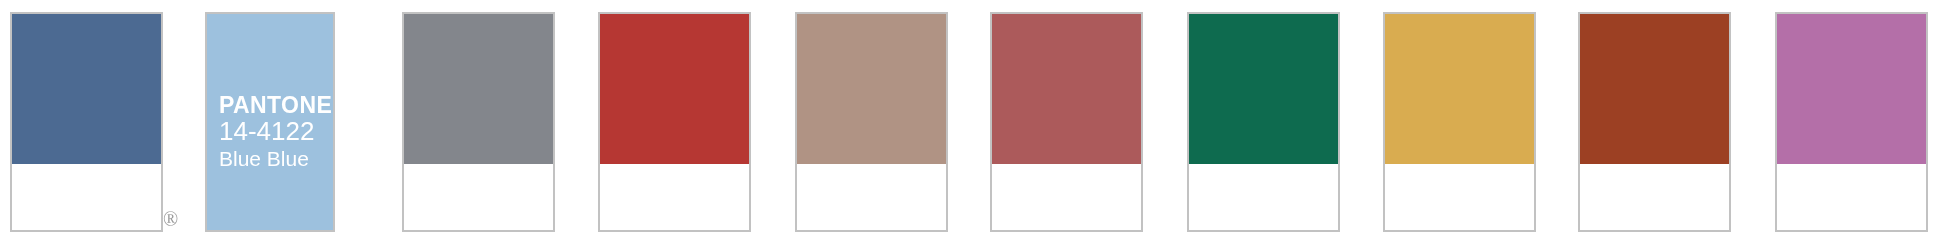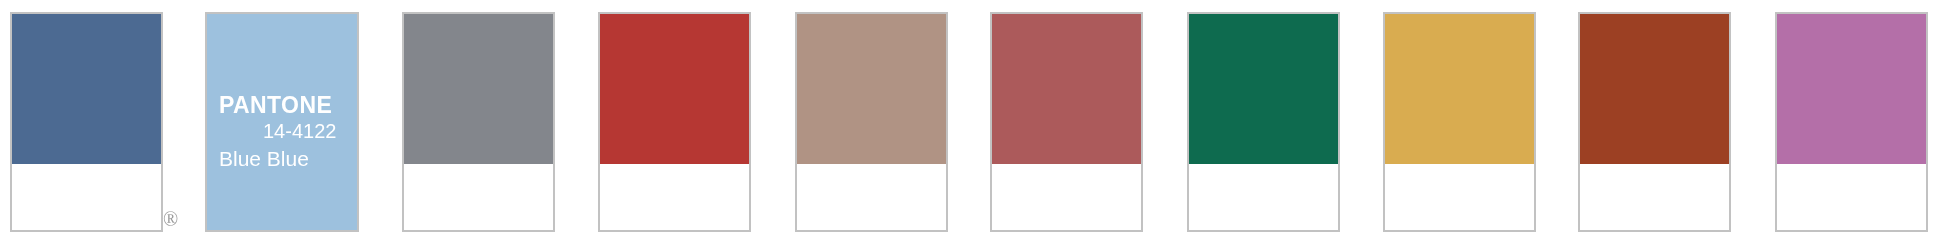--- a/index.html
+++ b/index.html
@@ -59,26 +59,25 @@
   .brand-word {
     font-size: 23px;
     font-weight: bold;
     letter-spacing: 0.4px;
     line-height: 26px;
     color: #ffffff;
     white-space: nowrap;
   }
 
   .pantone-code {
-    font-size: 20px;
+    font-size: 26px;
     font-weight: normal;
     line-height: 27px;
     color: #ffffff;
     white-space: nowrap;
-    margin-left: 44px;
   }
 
   .pantone-name {
     font-size: 21px;
     font-weight: normal;
     line-height: 27px;
     color: #ffffff;
     white-space: nowrap;
   }
 
@@ -93,21 +92,21 @@
   }
 </style>
 </head>
 <body>
 
 <div id="palette-strip">
     <div class="swatch-card" style="left: 10px; width: 153px; height: 220px; top: 12px; border-color: rgb(194, 194, 194);">
       <div class="swatch-color" style="background: rgb(76, 106, 146); height: 150px;"></div>
       <div class="swatch-white"></div>
     </div>
-    <div class="swatch-card" style="left: 205px; width: 154px; height: 220px; top: 12px; border-color: rgb(194, 194, 194);">
+    <div class="swatch-card" style="left: 205px; width: 130px; height: 220px; top: 12px; border-color: rgb(194, 194, 194);">
       <div class="swatch-color full" style="background: rgb(157, 193, 222);"></div>
       <div class="swatch-label">
         <div class="brand-word">PANTONE</div>
         <div class="pantone-code">14-4122</div>
         <div class="pantone-name">Blue Blue</div>
       </div>
     </div>
     <div class="swatch-card" style="left: 402px; width: 153px; height: 220px; top: 12px; border-color: rgb(194, 194, 194);">
       <div class="swatch-color" style="background: rgb(131, 134, 140); height: 150px;"></div>
       <div class="swatch-white"></div>

